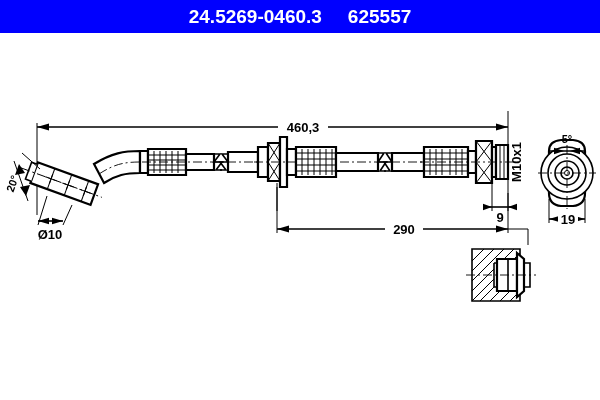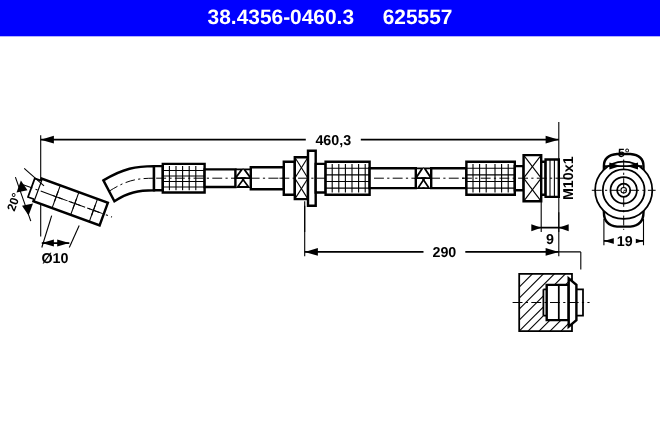--- a/index.html
+++ b/index.html
@@ -70,21 +70,21 @@
     stroke-dasharray: 9 3 2 3;
   }
   .fillw { fill: #ffffff; }
 </style>
 </head>
 <body>
 
 <div id="page">
 
   <div id="header-banner">
-    <span class="header-text">38.4356-0460.3</span>
+    <span class="header-text">24.5269-0460.3</span>
     <span class="header-text">625557</span>
   </div>
 
   <div id="drawing-area">
     <svg width="600" height="367" viewBox="0 0 600 367" xmlns="http://www.w3.org/2000/svg">
 
       <g>
 
         <line class="ln thin" x1="37" y1="90" x2="37" y2="182"></line>
         <line class="ln thin" x1="508" y1="78" x2="508" y2="130"></line>

